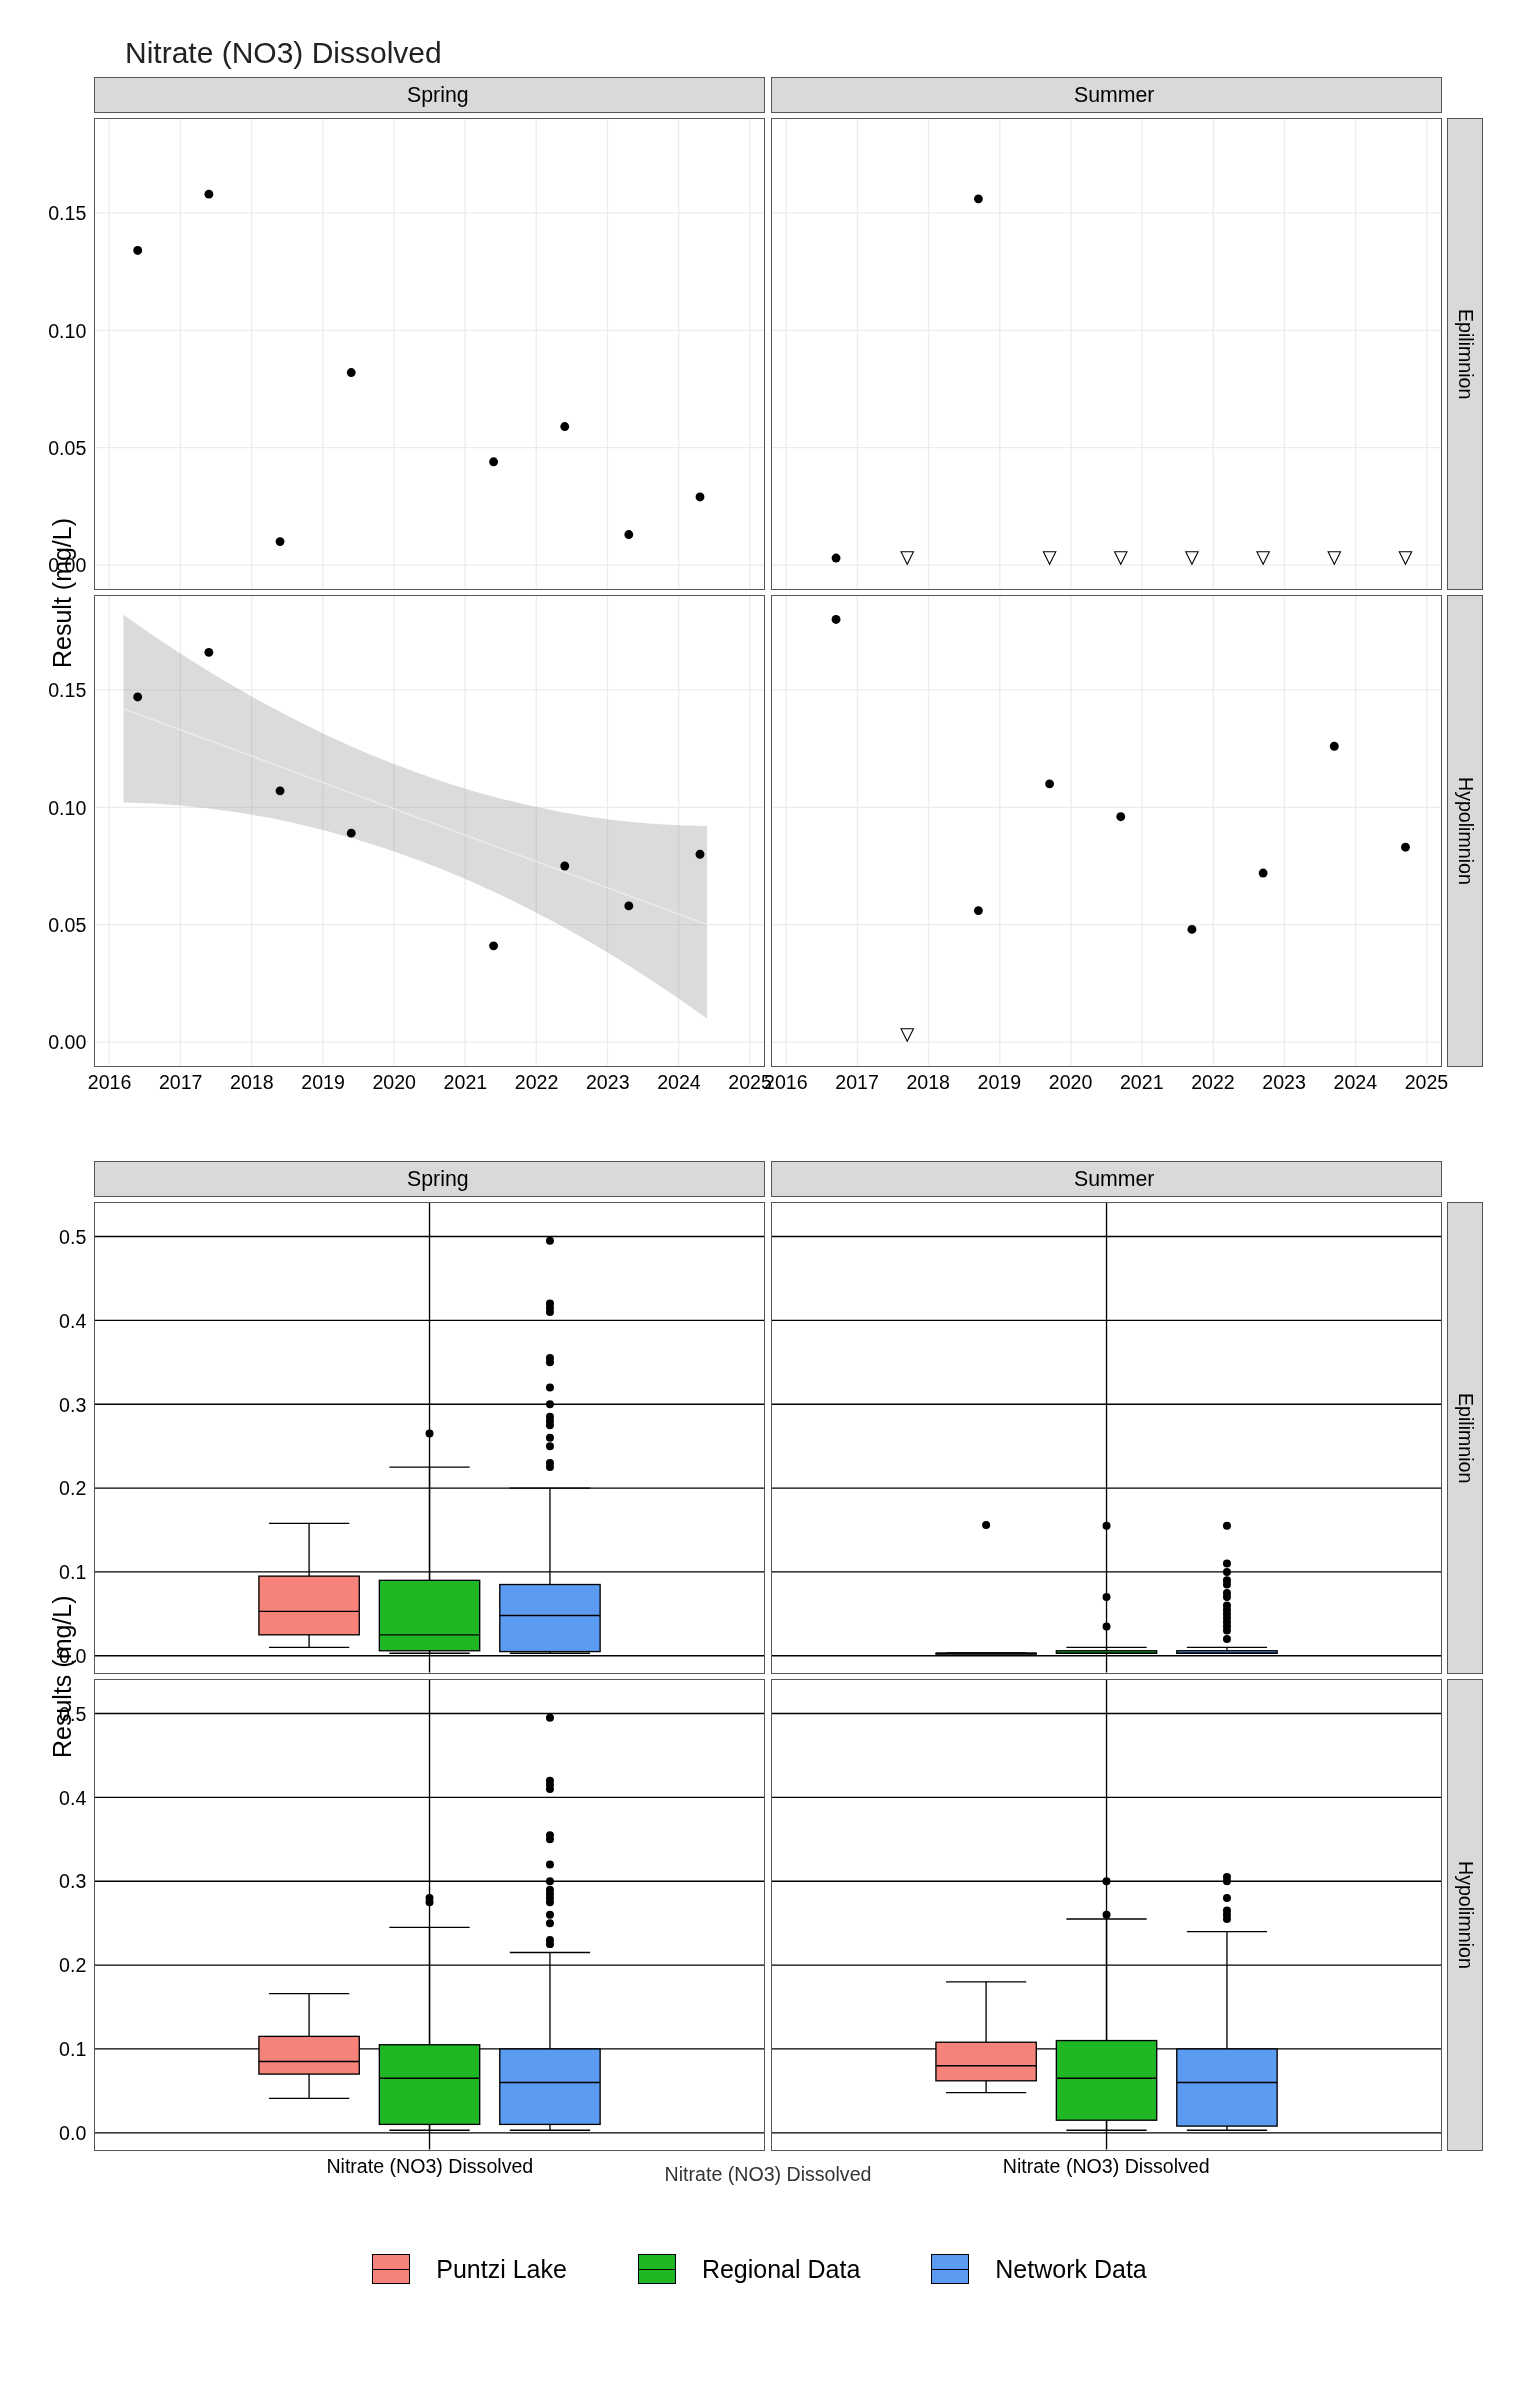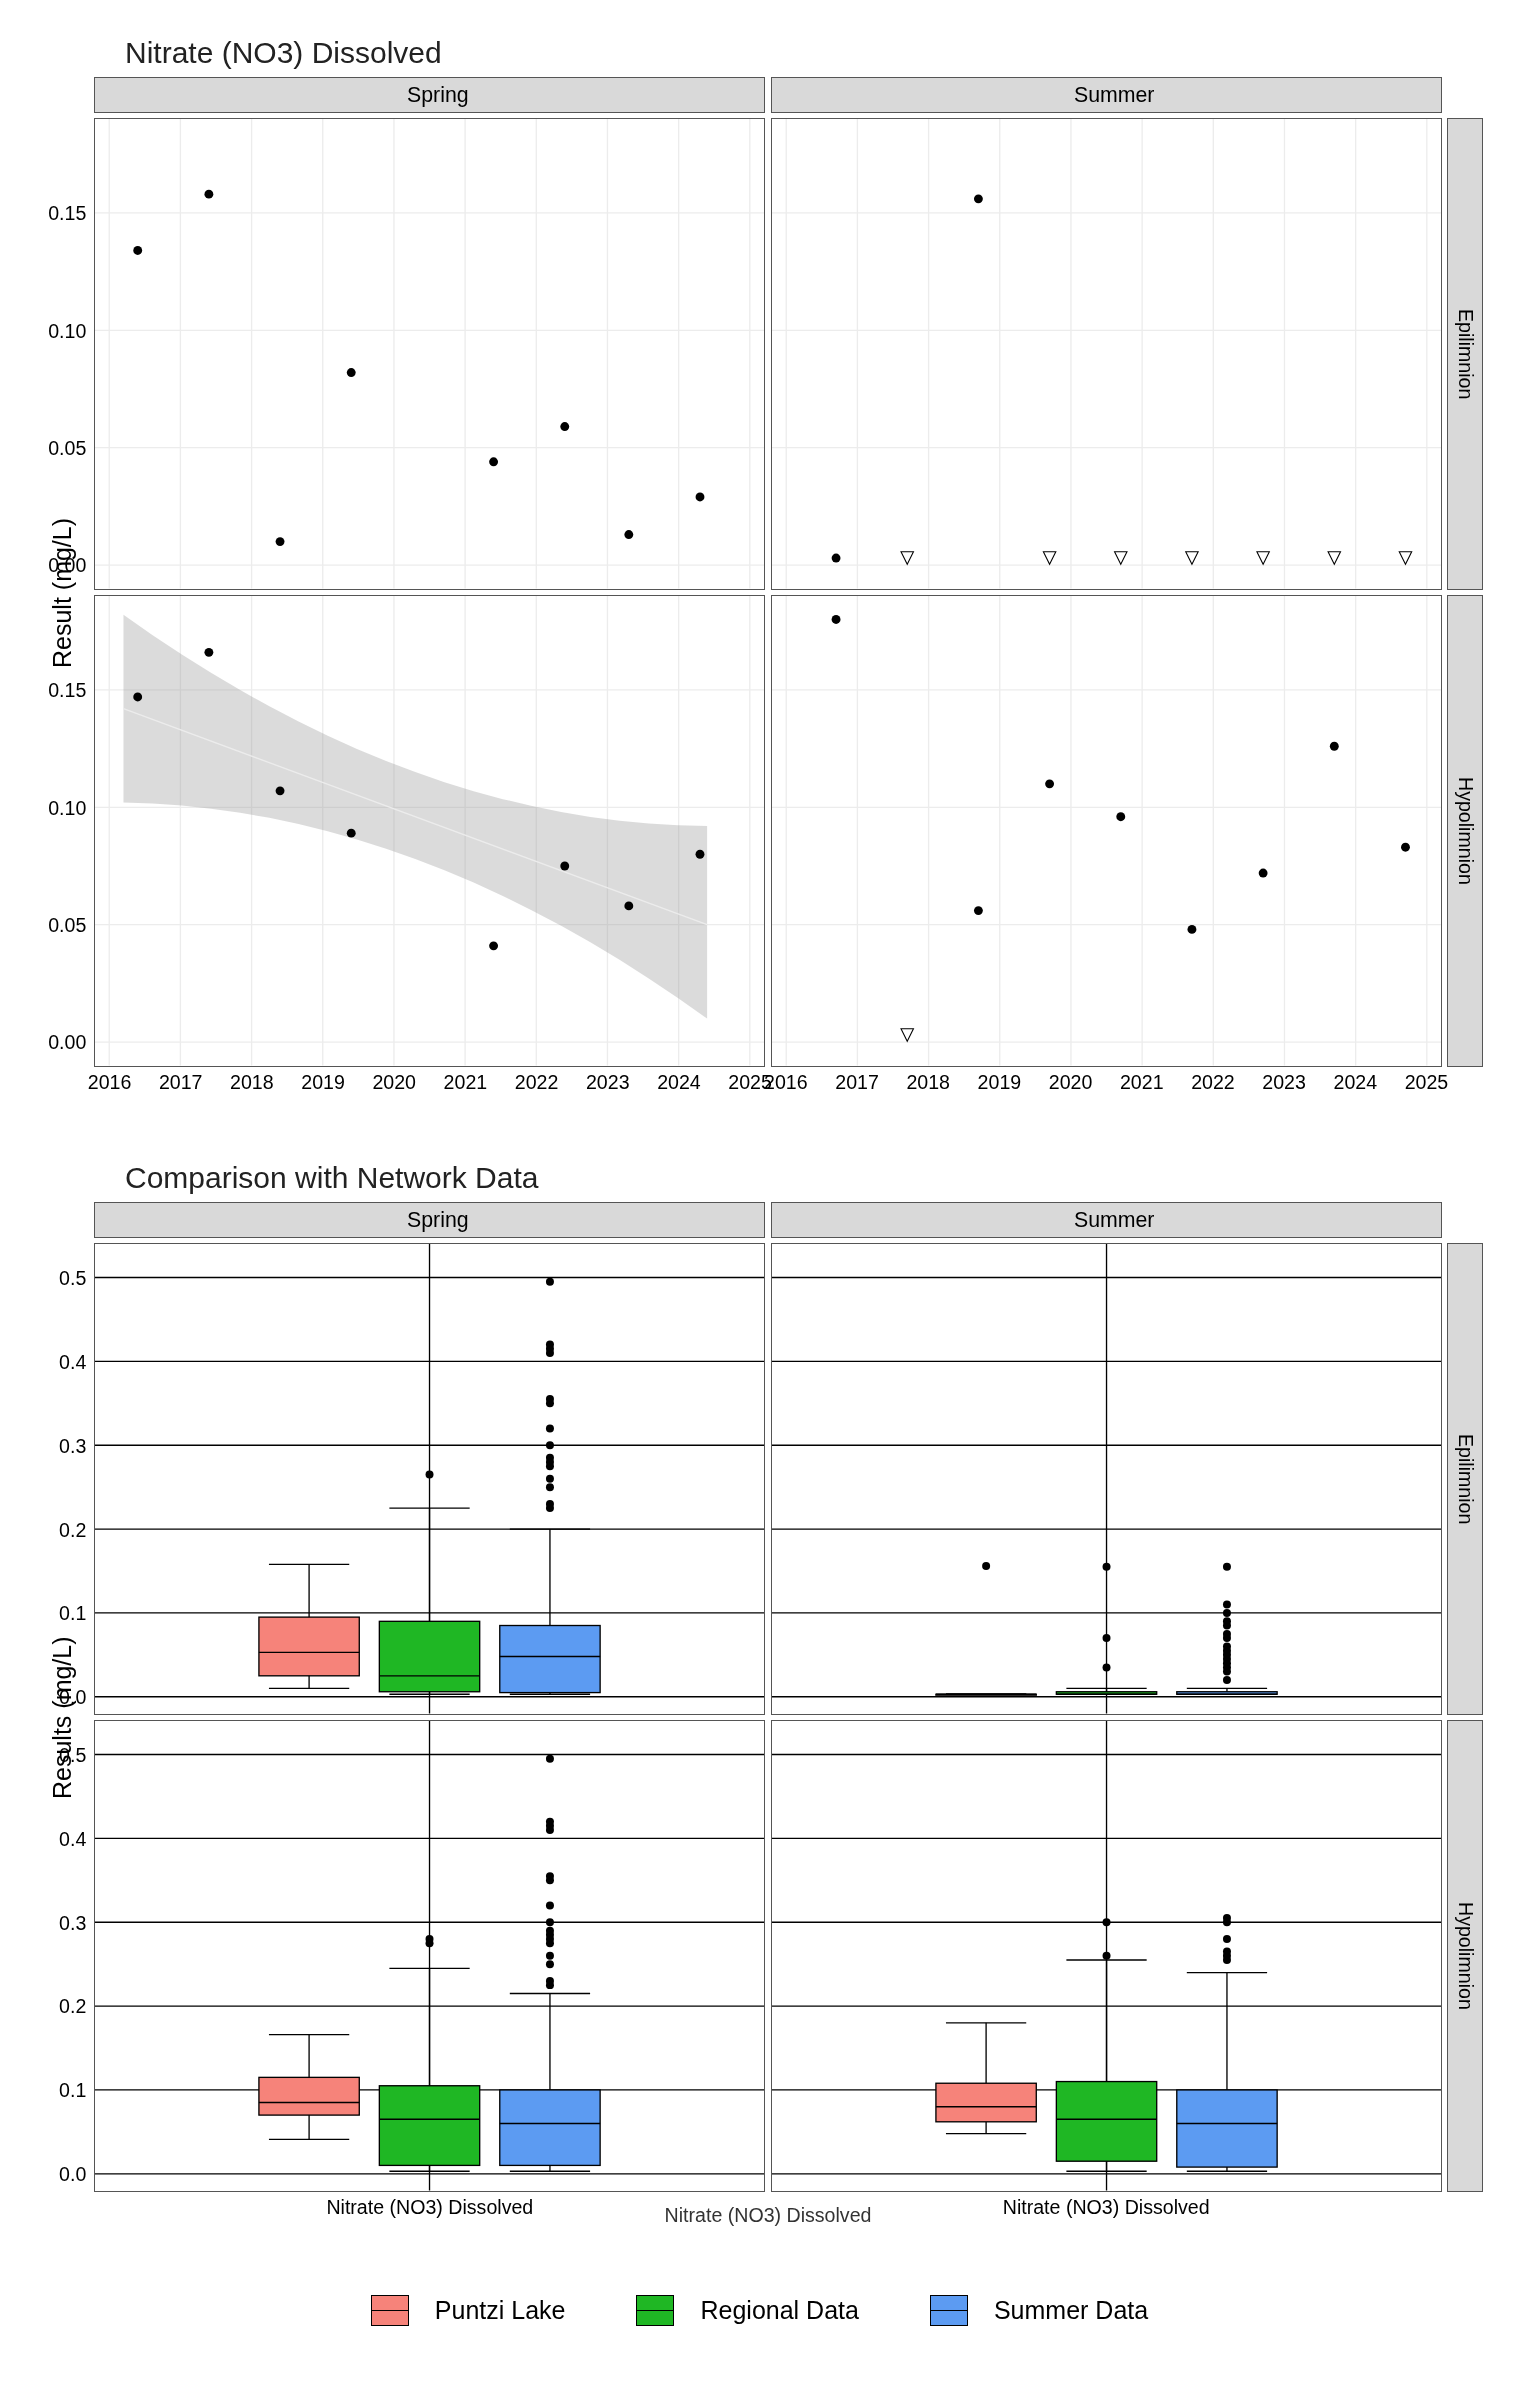--- a/index.html
+++ b/index.html
@@ -194,21 +194,20 @@
           <div style="left: 76.5957%;">2023</div>
           <div style="left: 87.234%;">2024</div>
           <div style="left: 97.8723%;">2025</div>
         </div>
       </div>
     <div class="row-strip" style="grid-column:4;grid-row:3">Hypolimnion</div>
 
     <div style="grid-column:2/span 2;grid-row:4"></div>
   </div>
 
-  <div class="chart-title">Comparison with Network Data</div>
   <div class="facets box">
     <div class="ylab">Results (mg/L)</div>
     <div style="grid-column:2" class="col-strip">Spring</div>
     <div style="grid-column:3" class="col-strip">Summer</div>
     <div style="grid-column:4;grid-row:1"></div>
 
     <div class="panel" id="b-sp-epi" style="grid-column:2;grid-row:2">
         <svg viewBox="0 0 753 529" preserveAspectRatio="none">
           <line x1="0" x2="753" y1="510.10714285714283" y2="510.10714285714283" stroke="#eee"></line>
           <line x1="0" x2="753" y1="415.64285714285717" y2="415.64285714285717" stroke="#eee"></line>
@@ -442,18 +441,18 @@
     <div class="legend-item">
       <span class="legend-sw" style="background:#f6837a"></span>
       <span>Puntzi Lake</span>
     </div>
     <div class="legend-item">
       <span class="legend-sw" style="background:#1fb724"></span>
       <span>Regional Data</span>
     </div>
     <div class="legend-item">
       <span class="legend-sw" style="background:#5c9bf2"></span>
-      <span>Summer Data</span>
+      <span>Network Data</span>
     </div>
   </div>
 
 </div>
 
 
 </body></html>

